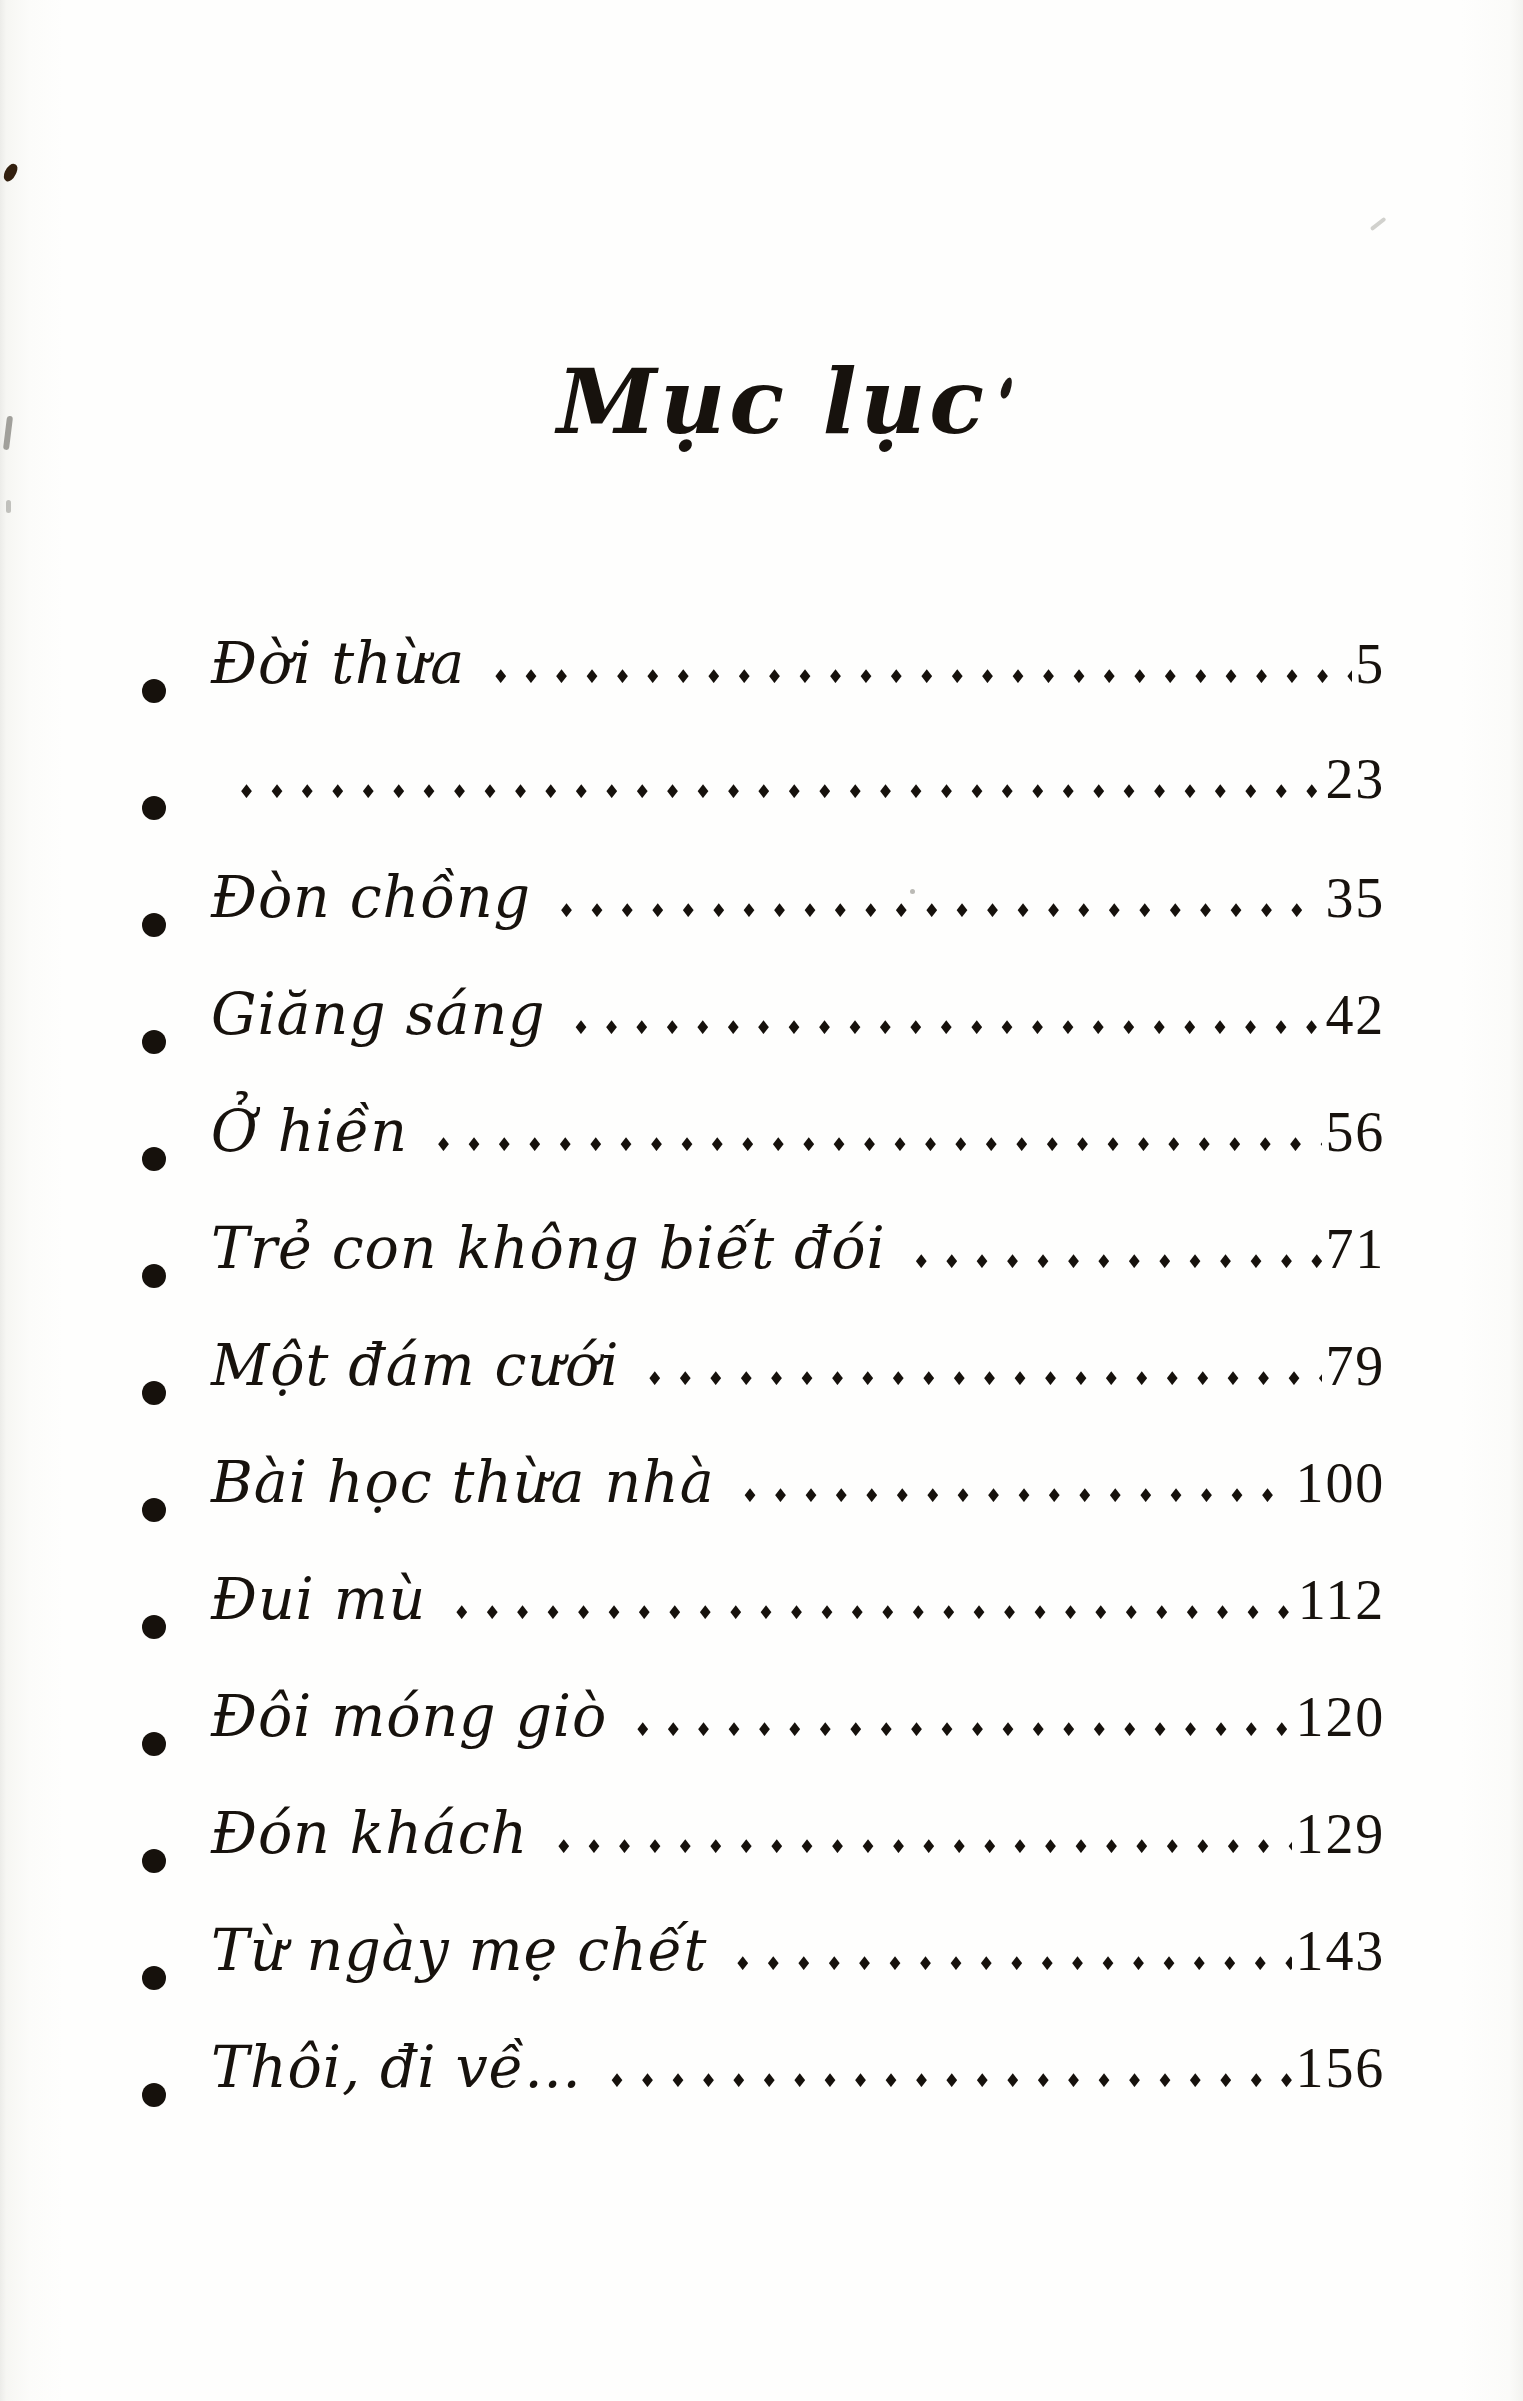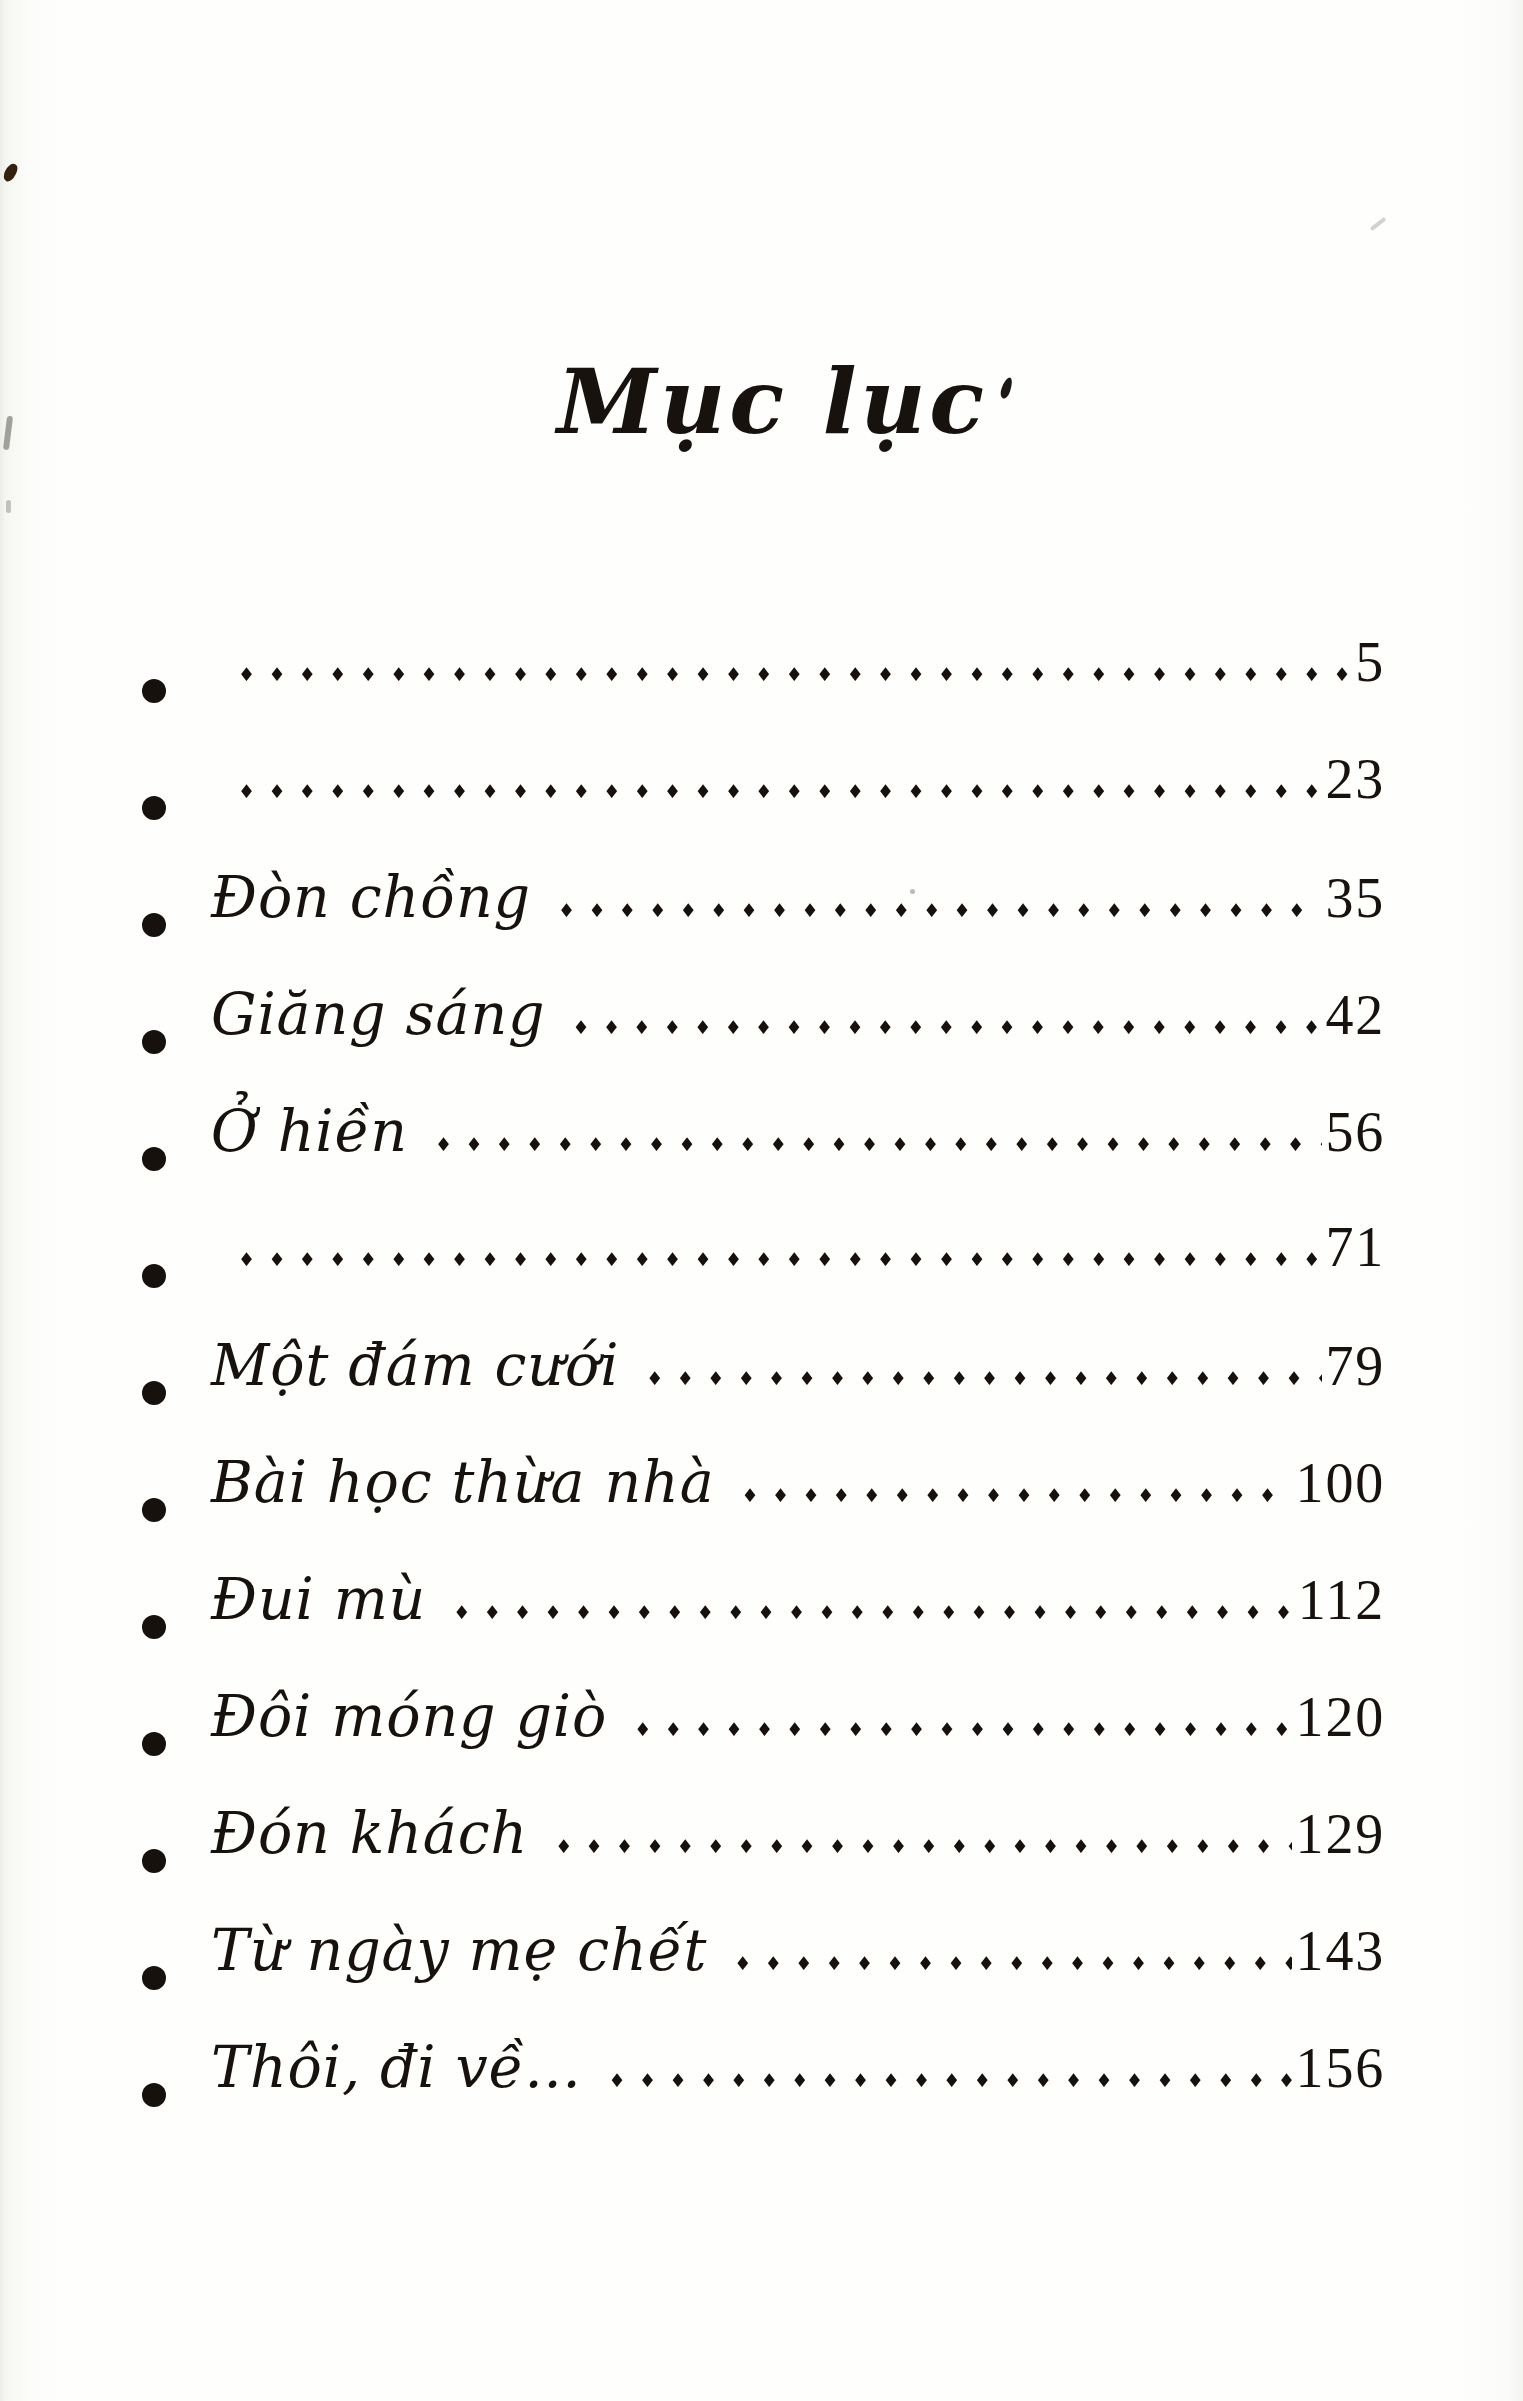--- a/index.html
+++ b/index.html
@@ -119,20 +119,21 @@
 <div class="page">
 
   <div class="title-wrap">
     <span class="title">Mục lục</span>
     <span class="title-mark"></span>
   </div>
 
   <div class="toc" id="toc">
     <div class="row">
       <span class="bullet"></span>
+      <span class="label">Đời thừa</span>
       <span class="leader">♦♦♦♦♦♦♦♦♦♦♦♦♦♦♦♦♦♦♦♦♦♦♦♦♦♦♦♦♦♦♦♦♦♦♦♦♦♦♦♦♦♦♦♦♦♦♦♦♦♦♦♦♦♦♦♦♦♦♦♦♦♦♦♦♦♦♦♦♦♦</span>
       <span class="pagenum">5</span>
     </div>
 
     <div class="row">
       <span class="bullet"></span>
       <span class="leader">♦♦♦♦♦♦♦♦♦♦♦♦♦♦♦♦♦♦♦♦♦♦♦♦♦♦♦♦♦♦♦♦♦♦♦♦♦♦♦♦♦♦♦♦♦♦♦♦♦♦♦♦♦♦♦♦♦♦♦♦♦♦♦♦♦♦♦♦♦♦</span>
       <span class="pagenum">23</span>
     </div>
 
@@ -152,20 +153,21 @@
 
     <div class="row">
       <span class="bullet"></span>
       <span class="label">Ở hiền</span>
       <span class="leader">♦♦♦♦♦♦♦♦♦♦♦♦♦♦♦♦♦♦♦♦♦♦♦♦♦♦♦♦♦♦♦♦♦♦♦♦♦♦♦♦♦♦♦♦♦♦♦♦♦♦♦♦♦♦♦♦♦♦♦♦♦♦♦♦♦♦♦♦♦♦</span>
       <span class="pagenum">56</span>
     </div>
 
     <div class="row">
       <span class="bullet"></span>
+      <span class="label">Trẻ con không biết đói</span>
       <span class="leader">♦♦♦♦♦♦♦♦♦♦♦♦♦♦♦♦♦♦♦♦♦♦♦♦♦♦♦♦♦♦♦♦♦♦♦♦♦♦♦♦♦♦♦♦♦♦♦♦♦♦♦♦♦♦♦♦♦♦♦♦♦♦♦♦♦♦♦♦♦♦</span>
       <span class="pagenum">71</span>
     </div>
 
     <div class="row">
       <span class="bullet"></span>
       <span class="label">Một đám cưới</span>
       <span class="leader">♦♦♦♦♦♦♦♦♦♦♦♦♦♦♦♦♦♦♦♦♦♦♦♦♦♦♦♦♦♦♦♦♦♦♦♦♦♦♦♦♦♦♦♦♦♦♦♦♦♦♦♦♦♦♦♦♦♦♦♦♦♦♦♦♦♦♦♦♦♦</span>
       <span class="pagenum">79</span>
     </div>

